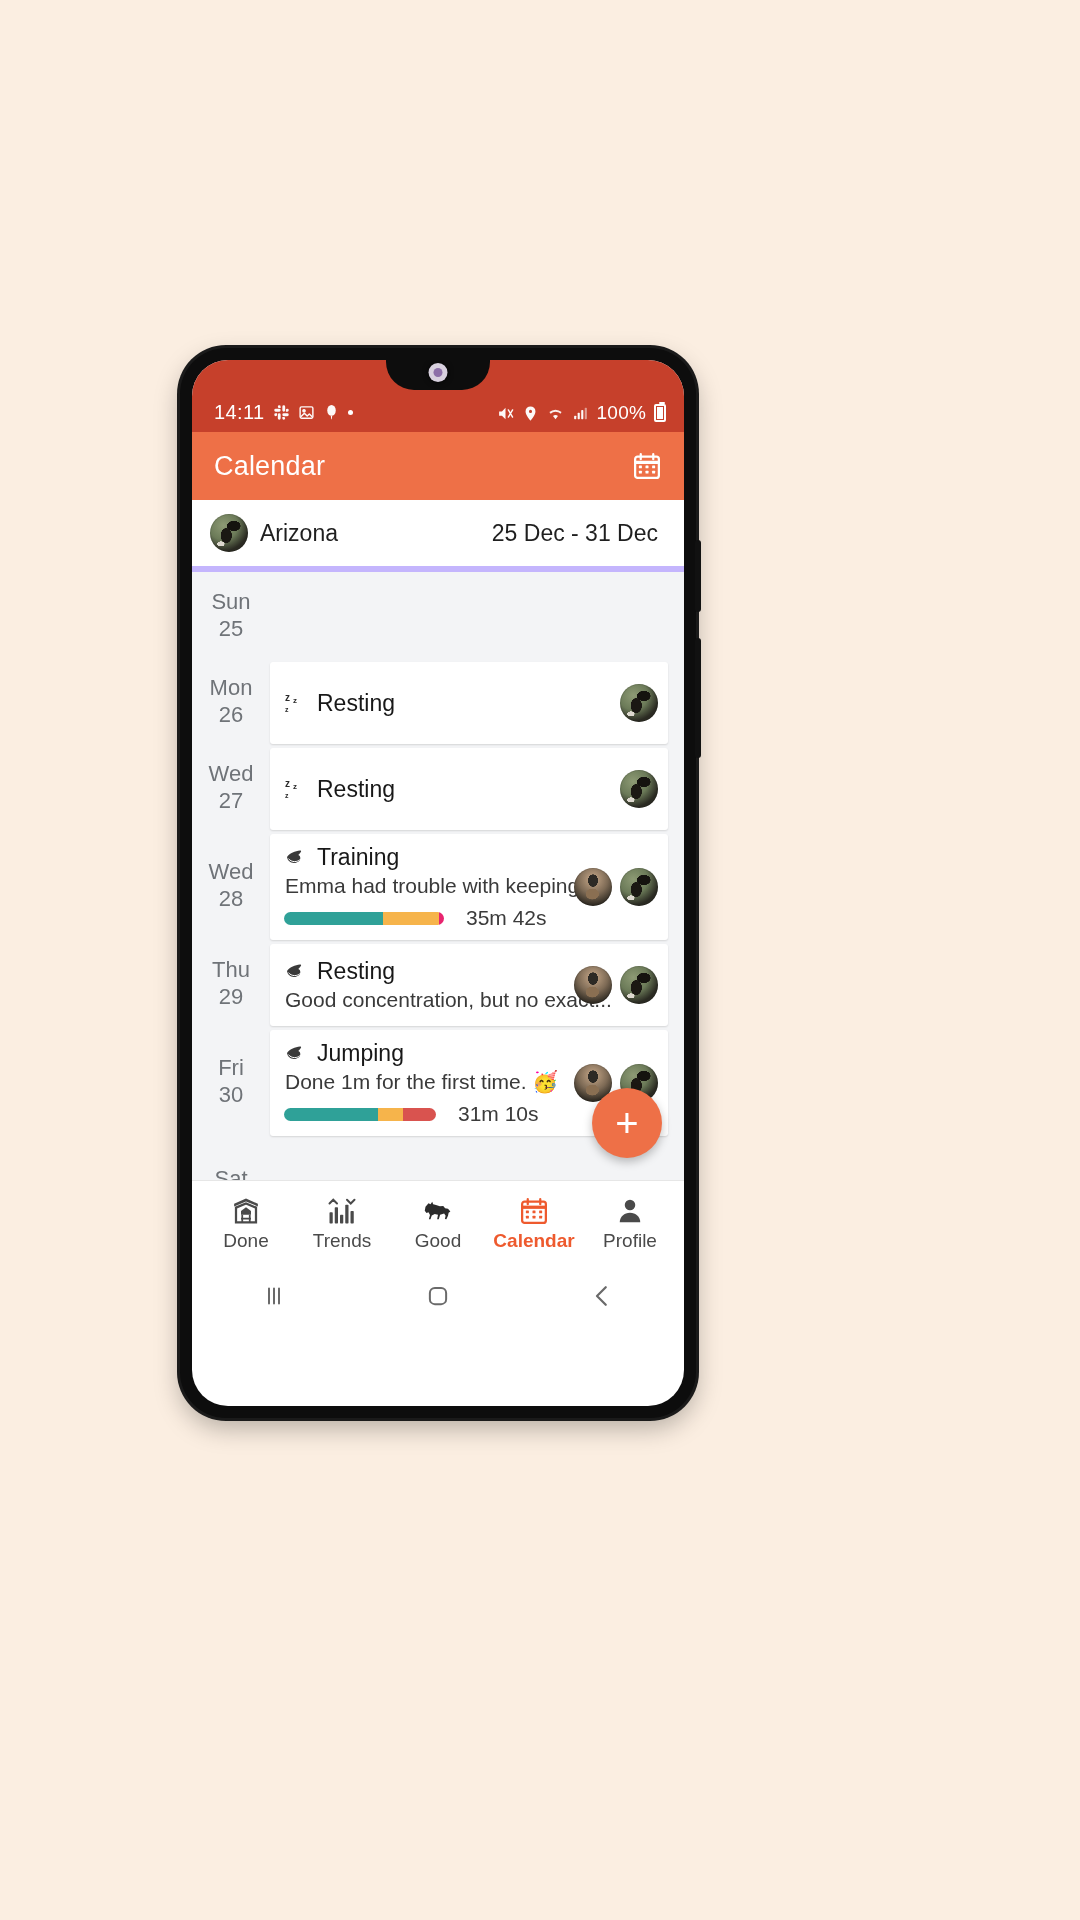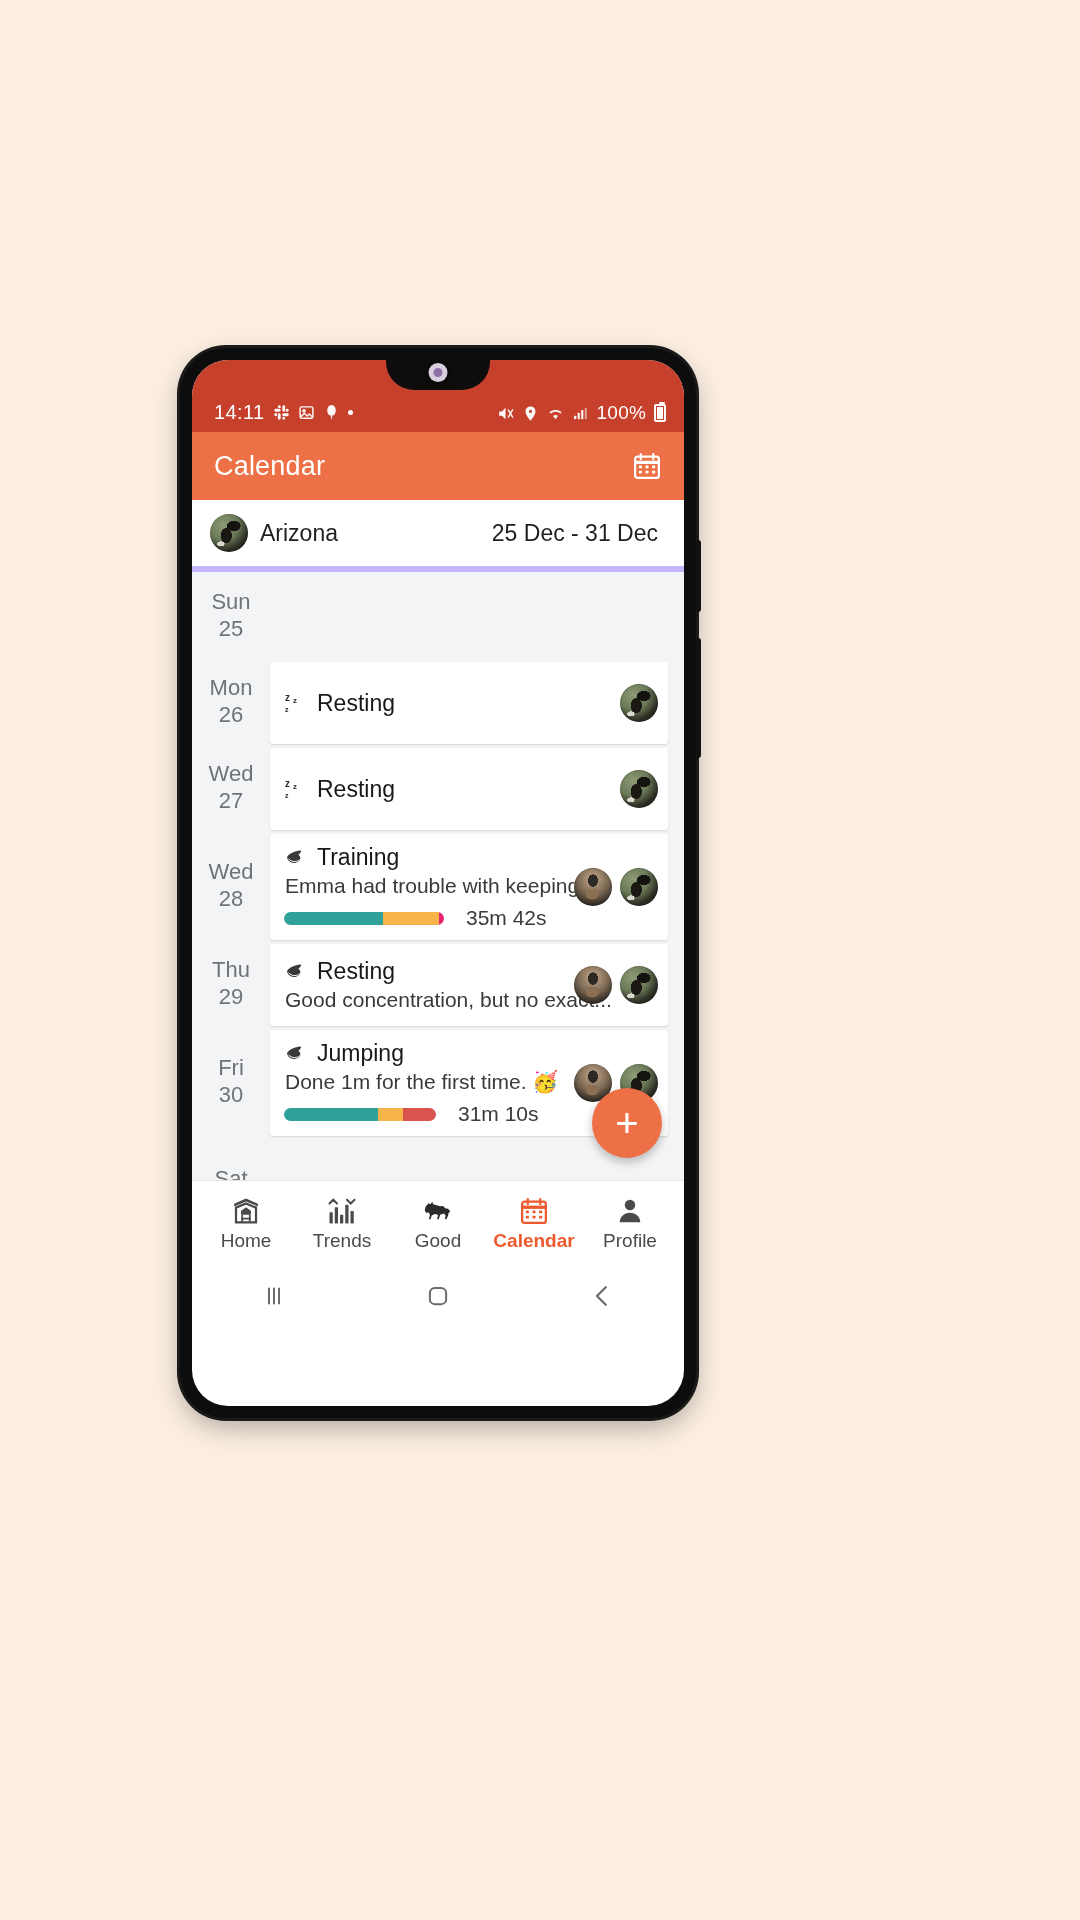--- a/index.html
+++ b/index.html
@@ -460,21 +460,21 @@
       <div class="bottomnav">
         <div class="navitem">
           <span class="nico">
             <svg viewBox="0 0 24 24" fill="#4a4a4a">
                 <path d="M12 2L2.5 6.2v2.1L12 4.3l9.5 4V6.2z"></path>
                 <path d="M4 9.3V21h16V9.3L12 6z" fill="none" stroke="#4a4a4a" stroke-width="1.8"></path>
                 <path d="M12 9l-4 3v3h8v-3z" fill="#4a4a4a"></path>
                 <path d="M9 15v6M15 15v6M8 18h8" stroke="#4a4a4a" stroke-width="1.4"></path>
               </svg>
           </span>
-          <span class="nlabel">Home</span>
+          <span class="nlabel">Done</span>
         </div>
         <div class="navitem">
           <span class="nico">
             <svg viewBox="0 0 24 24" fill="#4a4a4a">
                 <path d="M2 6l3-3 3 3M16 3l3 3 3-3" stroke="#4a4a4a" stroke-width="1.6" fill="none" stroke-linecap="round"></path>
                 <rect x="2" y="13" width="2.6" height="9" rx=".6"></rect>
                 <rect x="6.2" y="9" width="2.6" height="13" rx=".6"></rect>
                 <rect x="10.4" y="15" width="2.6" height="7" rx=".6"></rect>
                 <rect x="14.6" y="7" width="2.6" height="15" rx=".6"></rect>
                 <rect x="18.8" y="12" width="2.6" height="10" rx=".6"></rect>

